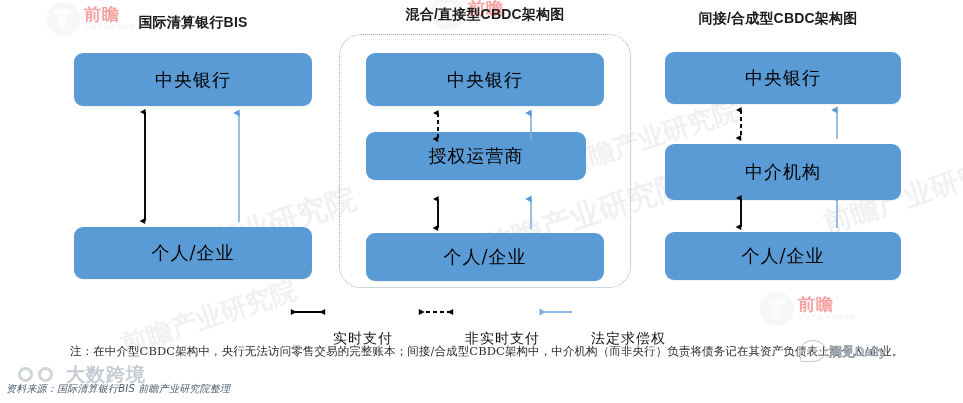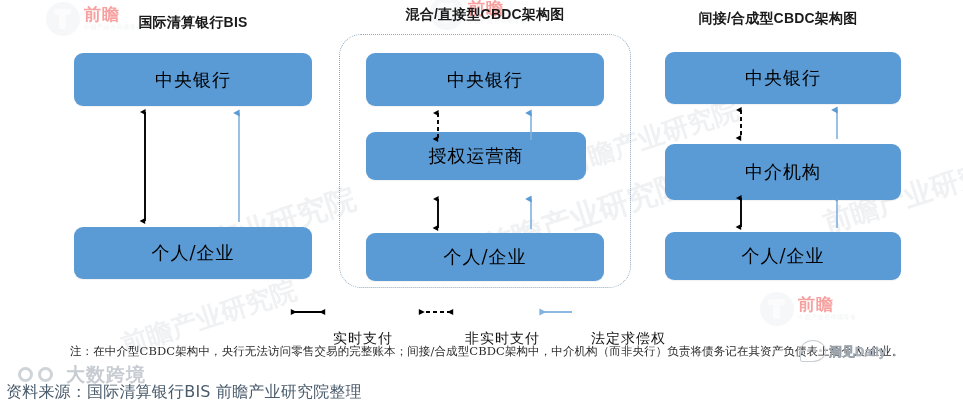--- a/index.html
+++ b/index.html
@@ -98,25 +98,26 @@
   .note {
     position: absolute;
     font-size: 11.5px;
     color: #2b2b2b;
     letter-spacing: .1px;
     font-family: "DejaVu Serif", "Liberation Serif", serif;
     white-space: nowrap;
   }
   .source {
     position: absolute;
-    font-size: 16px;
+    font-size: 10px;
     color: #4a5b6b;
     letter-spacing: .2px;
     font-family: "DejaVu Sans", sans-serif;
     white-space: nowrap;
+    font-style: italic;
   }
 
   
   .brand-wm {
     position: absolute;
     display: flex; align-items: center; gap: 3px;
     pointer-events: none; user-select: none;
   }
   .brand-bubble {
     width: 26px; height: 22px; border-radius: 50% 50% 50% 10%;

